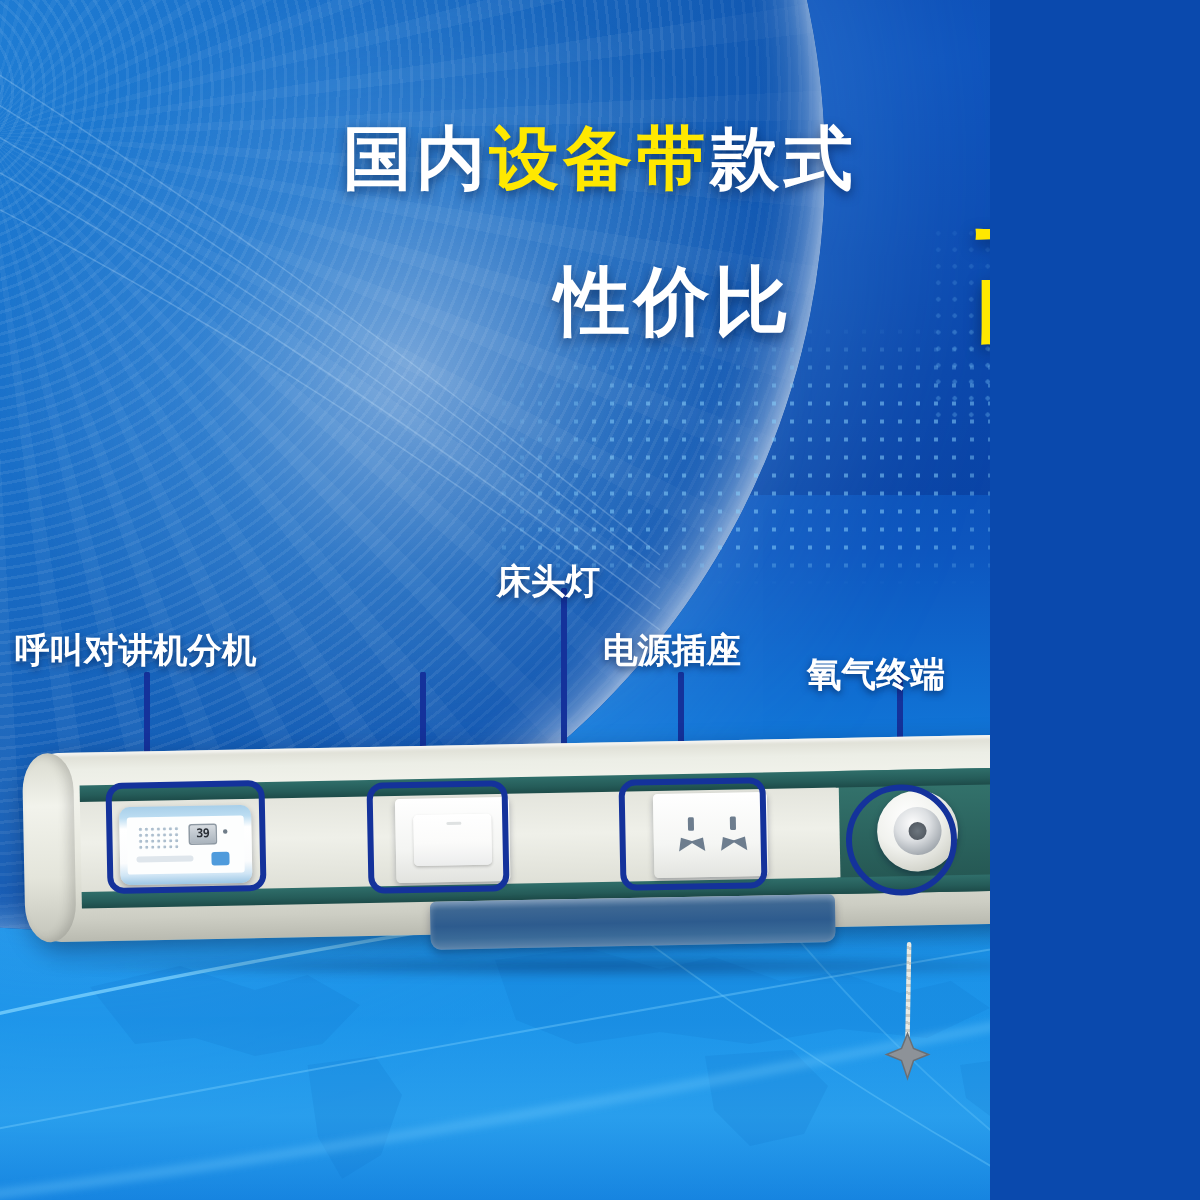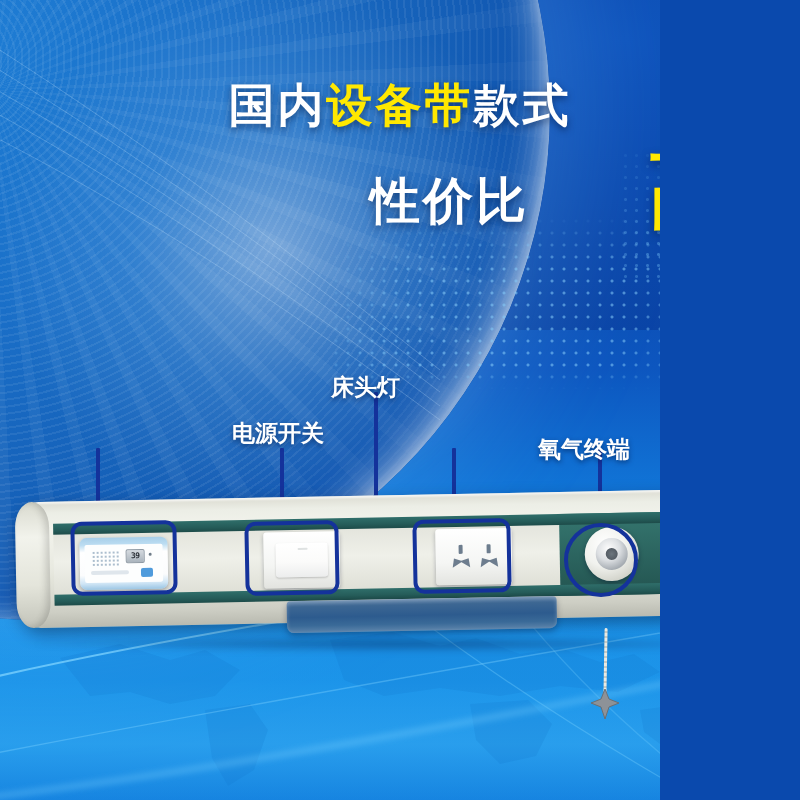--- a/index.html
+++ b/index.html
@@ -289,22 +289,23 @@
     <span class="t2">高</span>
   </div>
 
   <div class="leader" style="left:96px;  top:448px; height:78px;"></div>
   <div class="leader" style="left:280px; top:448px; height:72px;"></div>
   <div class="leader" style="left:374px; top:392px; height:224px;"></div>
   <div class="leader" style="left:452px; top:448px; height:70px;"></div>
   <div class="leader" style="left:598px; top:448px; height:82px;"></div>
   <div class="leader" style="left:718px; top:448px; height:78px;"></div>
 
-  <div class="label" style="left:232px; top:418px;">电源开关</div>
+  <div class="label" style="left:10px;  top:418px;">呼叫对讲机分机</div>
   <div class="label" style="left:331px; top:372px;">床头灯</div>
+  <div class="label" style="left:402px; top:418px;">电源插座</div>
   <div class="label" style="left:538px; top:434px;">氧气终端</div>
 
   <div class="panel-shadow"></div>
 
   <div class="panelwrap">
     <div class="panel-body"></div>
     <div class="cap l"></div>
     <div class="cap r"></div>
     <div class="greenfield"></div>
     <div class="faceplate"></div>

